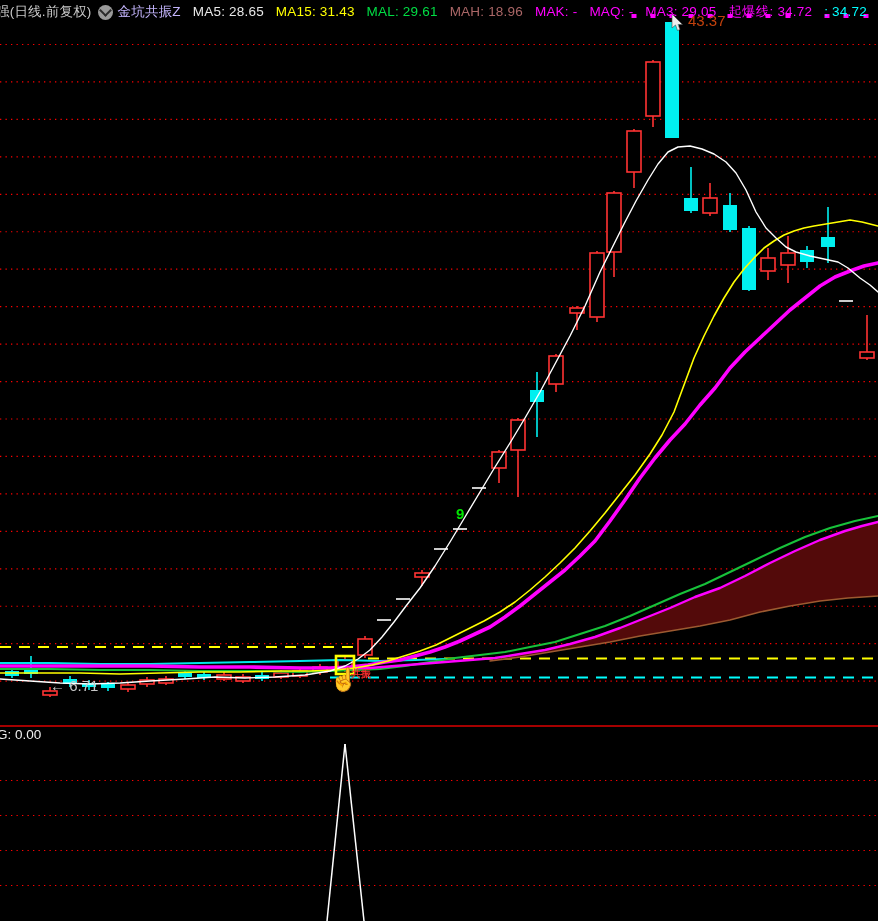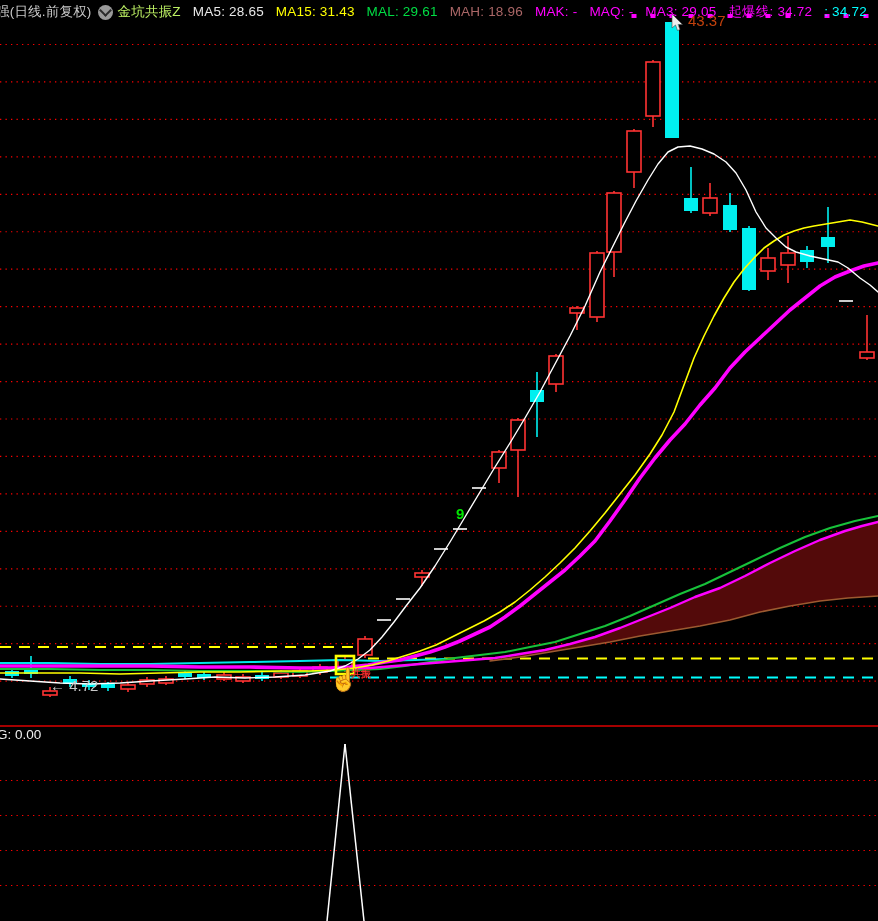--- a/index.html
+++ b/index.html
@@ -6,21 +6,21 @@
   #app{position:relative;width:878px;height:921px;background:#000;
        font-family:Liberation Sans, sans-serif;}
   #chart-svg{position:absolute;left:0;top:0;}
   #topbar{position:absolute;left:-4px;top:2px;height:20px;display:flex;align-items:center;
           white-space:nowrap;font-size:13.5px;letter-spacing:0.2px;z-index:5;}
   #topbar .t{margin-right:6px;color:#c9c9c9;}
   .circle-icon{width:15px;height:15px;border-radius:50%;background:#9a9a9a;display:inline-flex;
                align-items:center;justify-content:center;margin-right:5px;flex:0 0 auto;}
   .circle-icon .chev{width:7px;height:7px;border-left:2px solid #2a2a2a;border-bottom:2px solid #2a2a2a;
                      transform:rotate(-45deg);margin-top:-3px;}
-  .ind-name{color:#bef264;margin-right:12px;}
+  .ind-name{color:#c4b5fd;margin-right:12px;}
   .ma-item{margin-right:12px;margin-top:38px;}
   .ann{position:absolute;z-index:6;white-space:nowrap;}
   #ann-low{font-size:15px;}
   #ann-high{font-size:15px;}
   #ann-res{font-size:10px;font-weight:bold;}
   #ann-digit{font-size:15px;font-weight:bold;}
   #ann-sub{font-size:13.5px;}
   #hand-icon{position:absolute;left:330px;top:667px;font-size:22px;color:#eda95f;z-index:7;
              text-shadow:0 0 1px #8a5a20;}
 </style>
@@ -167,19 +167,19 @@
 
   <div id="topbar">
     <span class="t">强(日线.前复权)</span>
     <span class="circle-icon">
         <span class="chev"></span>
       </span>
     <span class="ind-name">金坑共振Z</span>
     <span id="ma-items"><span class="ma-item" style="color: rgb(232, 232, 232);">MA5: 28.65</span><span class="ma-item" style="color: rgb(255, 255, 0);">MA15: 31.43</span><span class="ma-item" style="color: rgb(0, 221, 68);">MAL: 29.61</span><span class="ma-item" style="color: rgb(170, 102, 102);">MAH: 18.96</span><span class="ma-item" style="color: rgb(255, 0, 255);">MAK: -</span><span class="ma-item" style="color: rgb(255, 0, 255);">MAQ: -</span><span class="ma-item" style="color: rgb(255, 0, 255);">MA3: 29.05</span><span class="ma-item" style="color: rgb(255, 0, 255);">起爆线: 34.72</span><span class="ma-item" style="color: rgb(0, 255, 255);">: 34.72</span></span>
   </div>
 
-  <div class="ann" id="ann-low" style="left: 50px; top: 677px; color: rgb(200, 200, 200);">← 4.72</div>
+  <div class="ann" id="ann-low" style="left: 50px; top: 677px; color: rgb(200, 200, 200);">← 6.71</div>
   <div class="ann" id="ann-high" style="left: 688px; top: 12px; color: #c2410c;">43.37</div>
   <div class="ann" id="ann-res" style="left: 351px; top: 667px; color: rgb(255, 47, 47);">共振</div>
   <div class="ann" id="ann-digit" style="left: 456px; top: 505px; color: rgb(0, 230, 0);">9</div>
   <div class="ann" id="ann-sub" style="left: -3px; top: 727px; color: rgb(238, 238, 238);">G: 0.00</div>
   <div id="hand-icon">☝</div>
 </div>
 
 </body></html>

